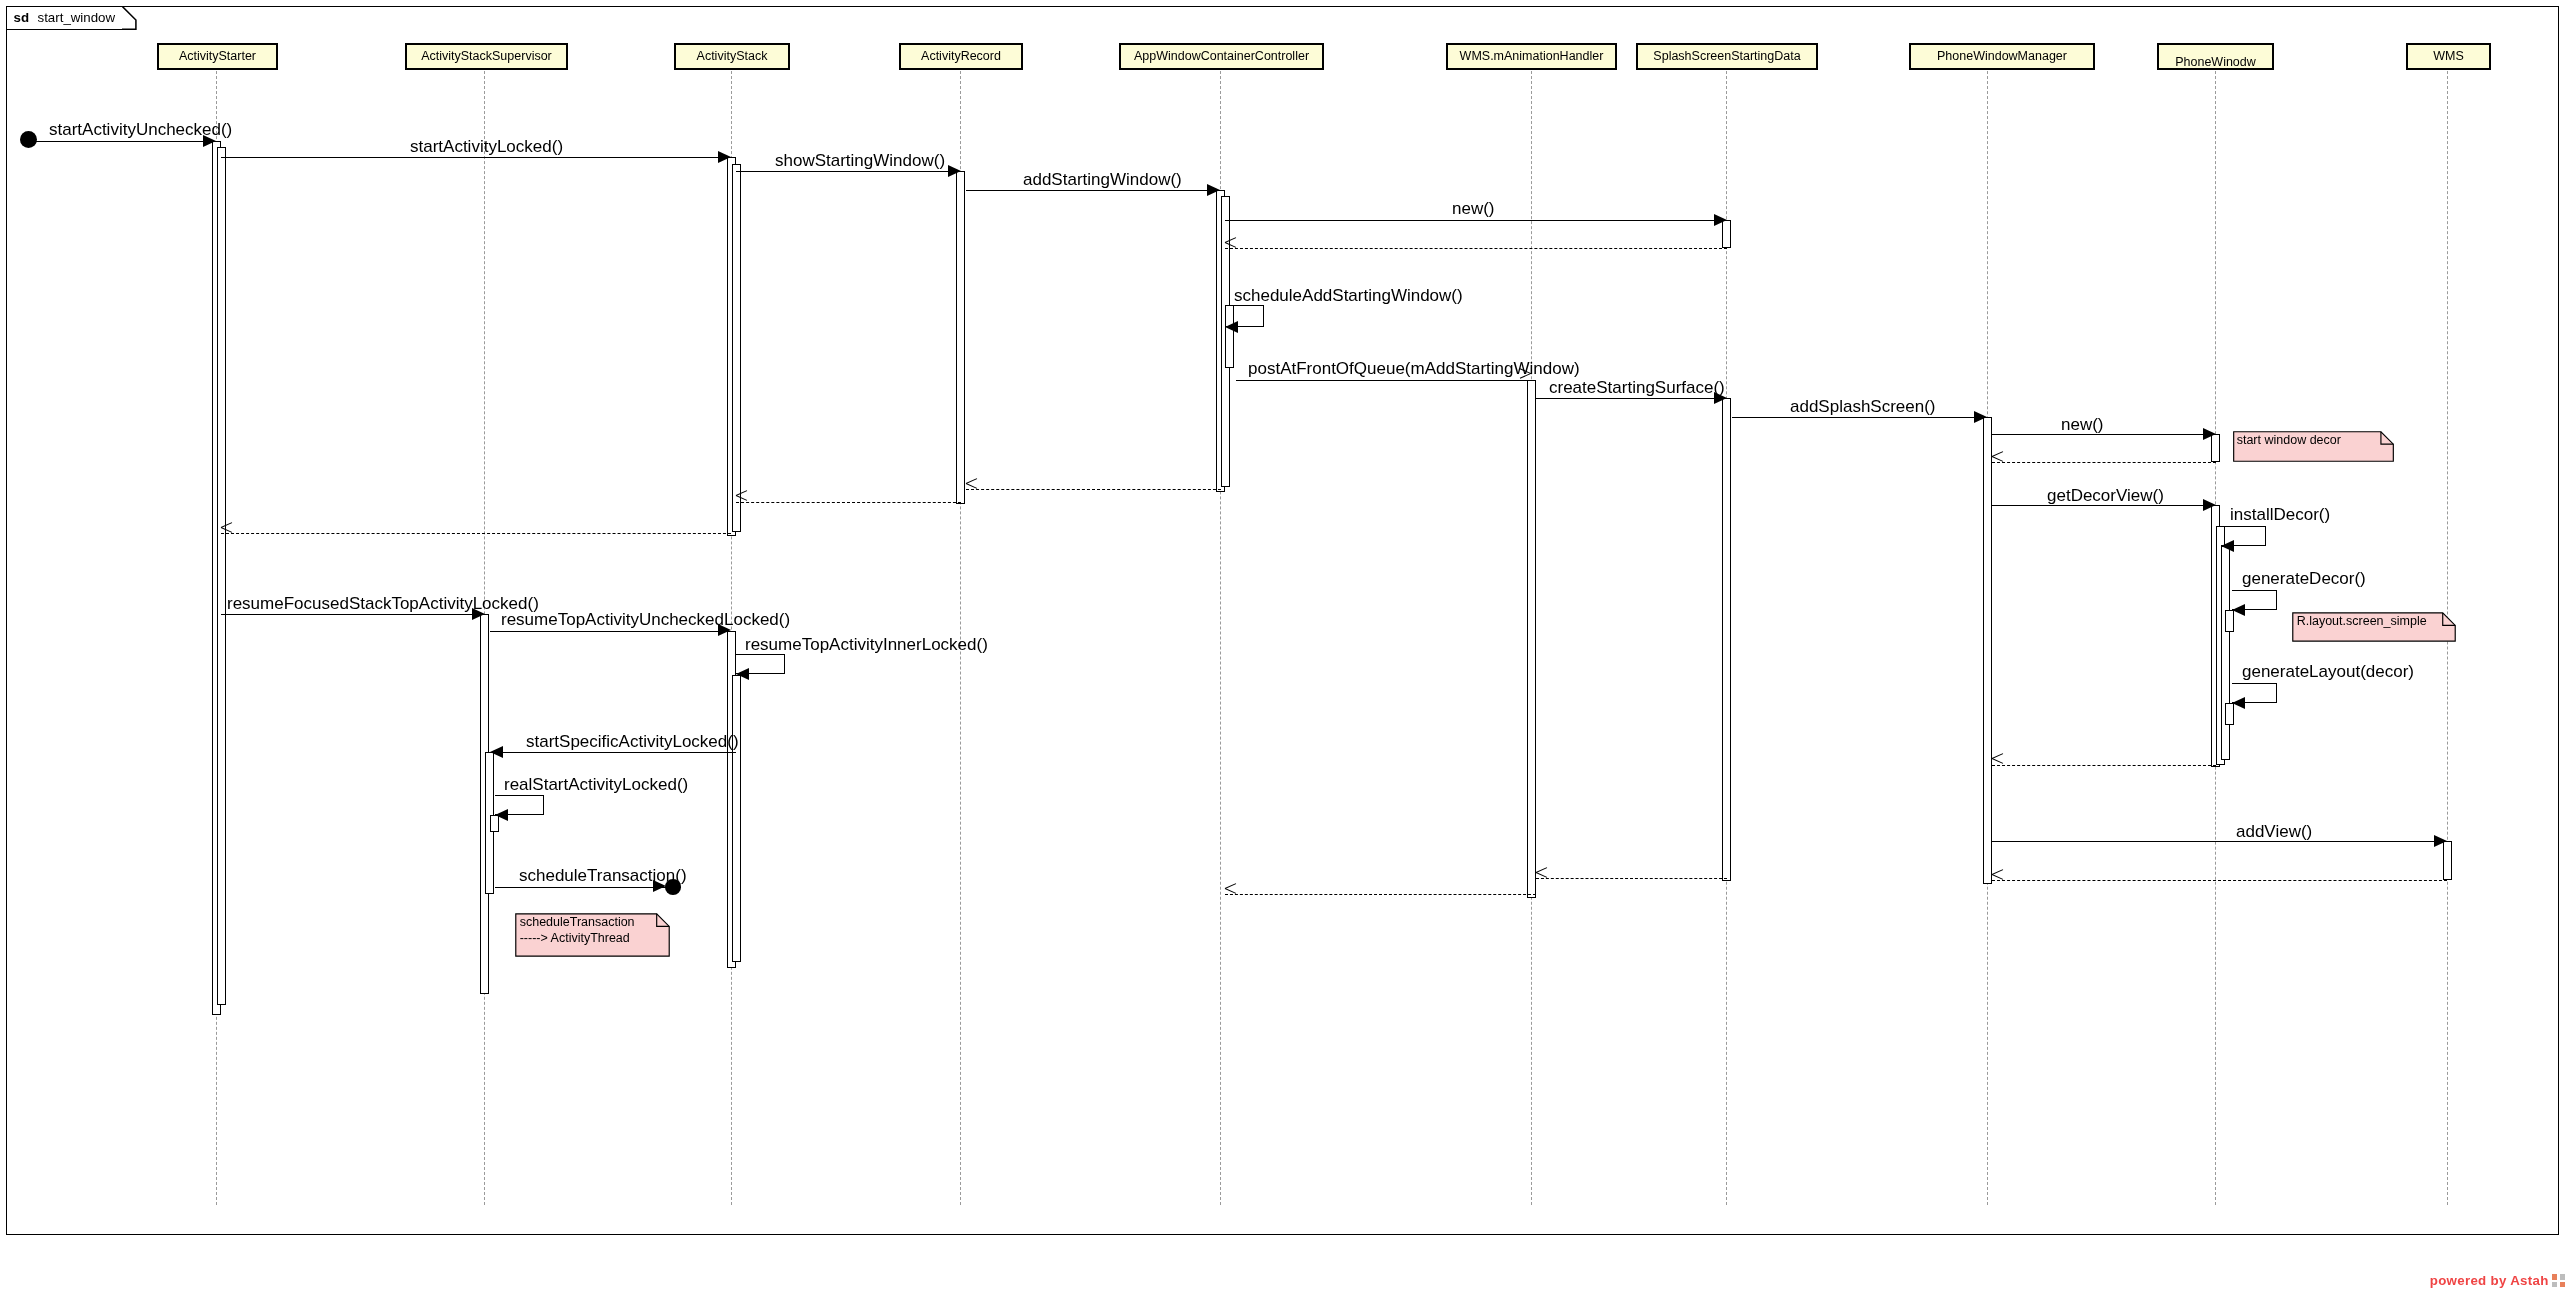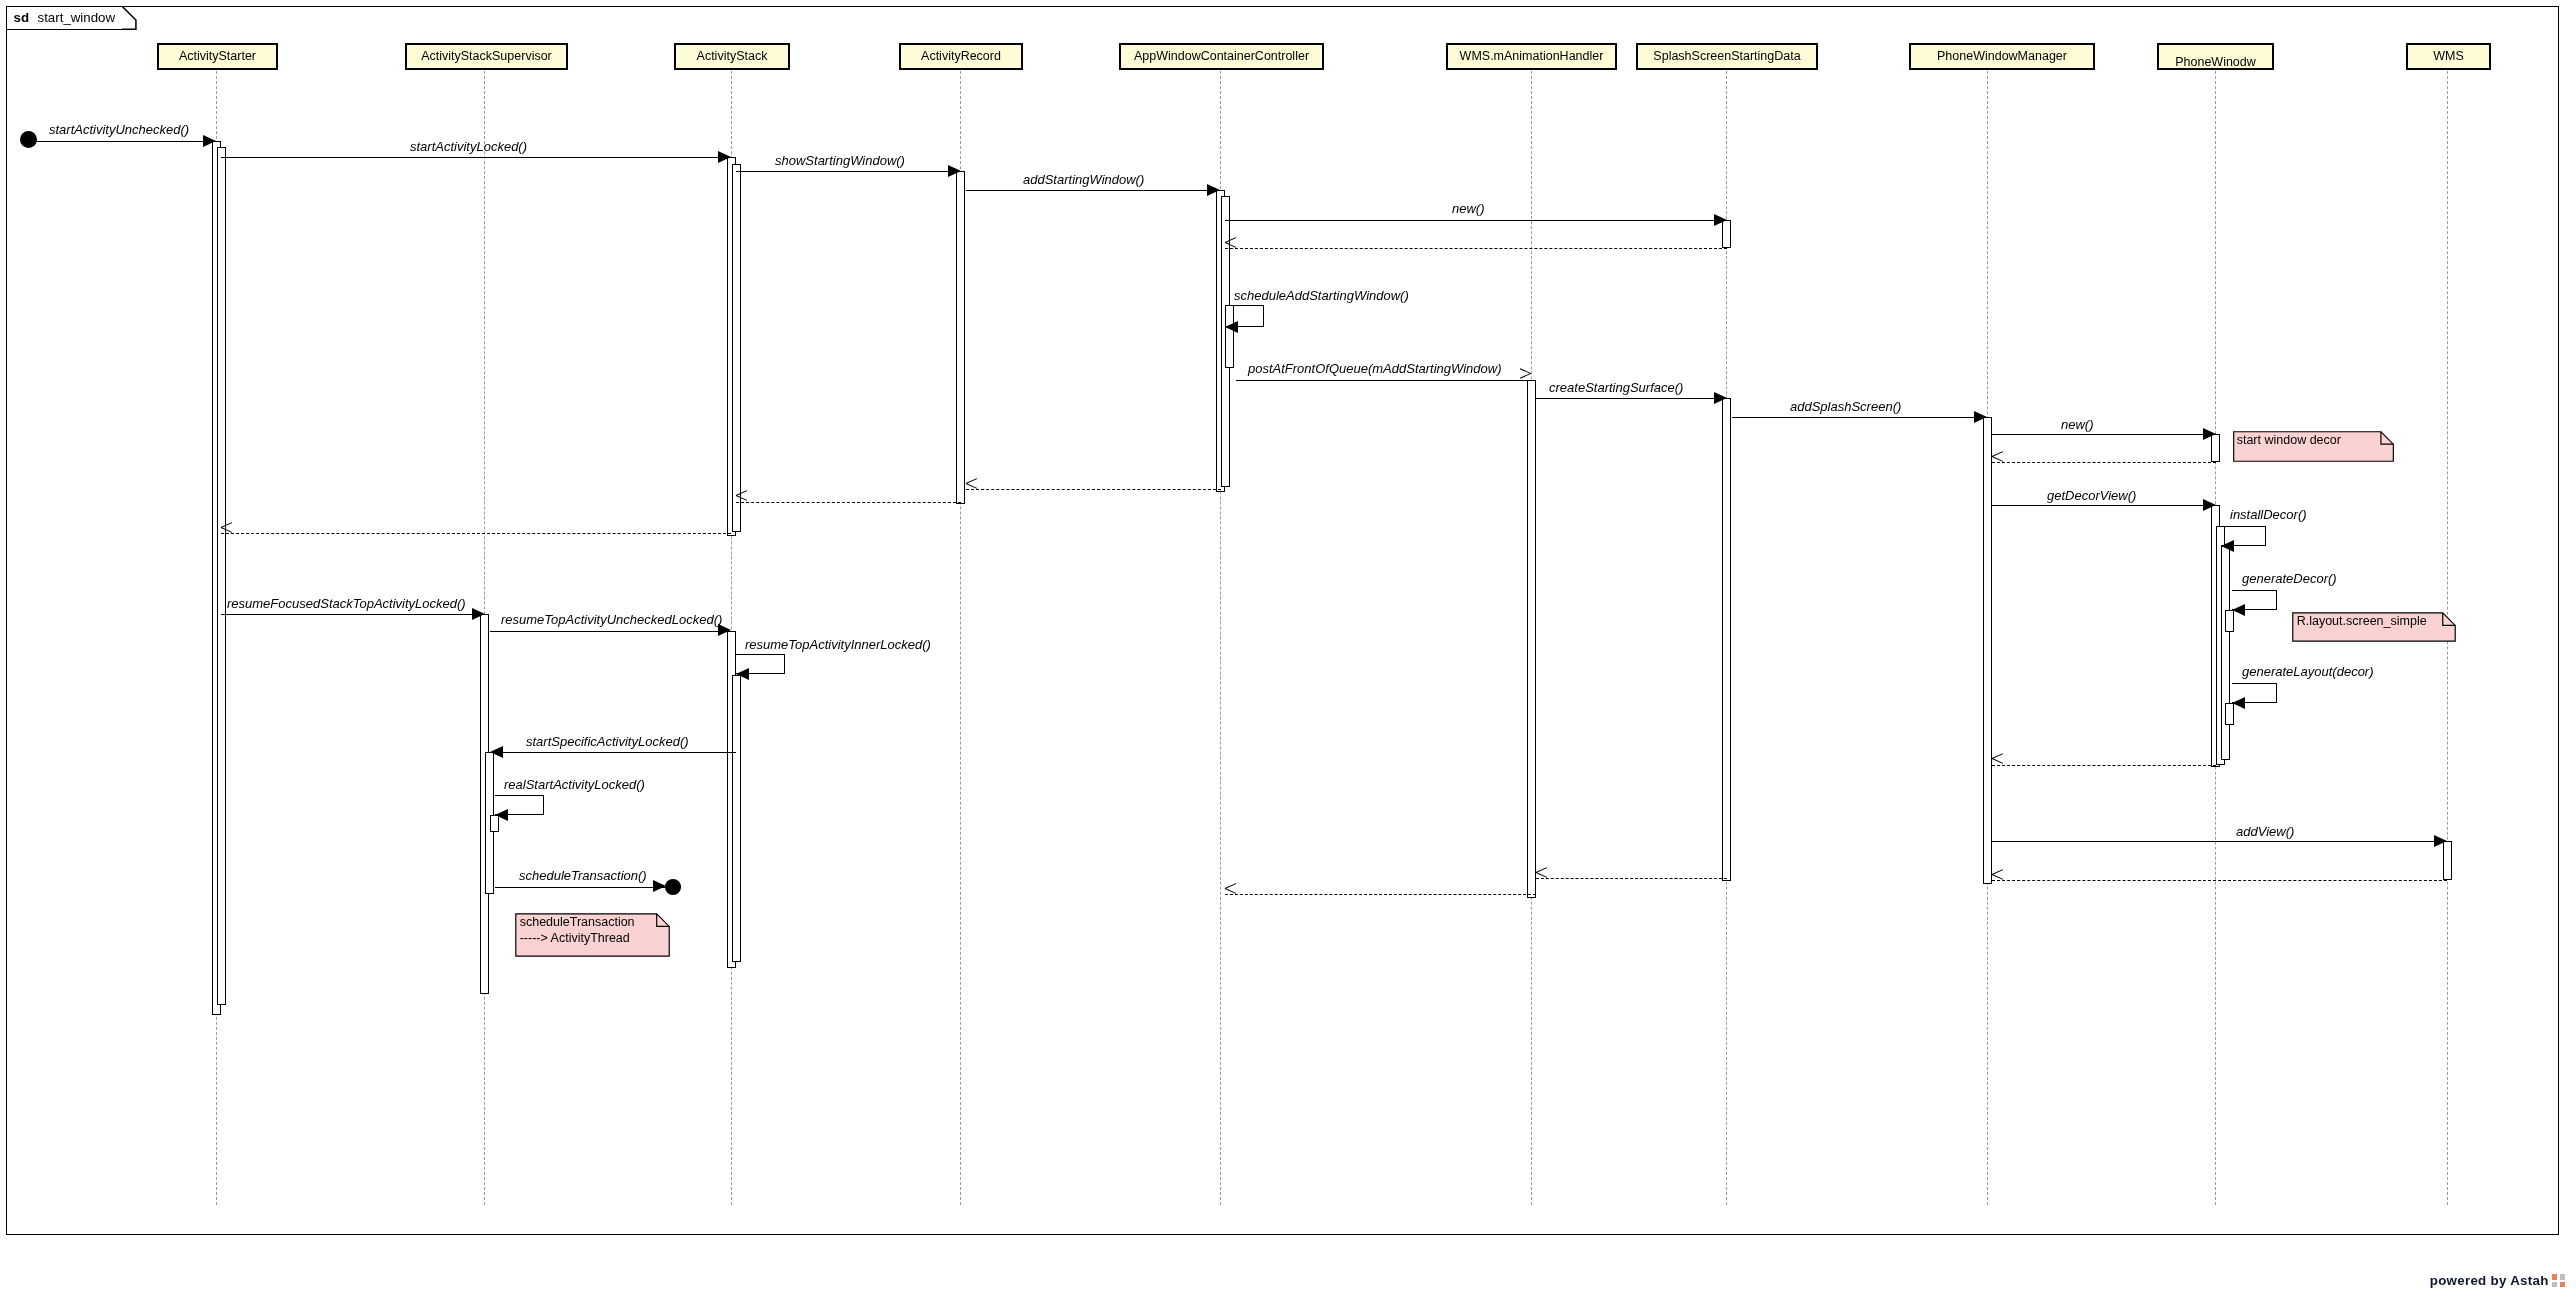--- a/index.html
+++ b/index.html
@@ -12,35 +12,35 @@
     padding:3.1px 20.3px 3.1px 6.3px;font-size:13.3px;line-height:15.7px;white-space:nowrap;z-index:6;}
   #frame-tab .kw{font-weight:bold;}
   #frame-tab-corner{position:absolute;z-index:6;pointer-events:none;}
   .lifeline{position:absolute;width:0;border-left:1.6px dashed #9a9a9a;z-index:1;}
   .head{position:absolute;background:#FDFCD7;border:2.3px solid #000;box-sizing:border-box;
     display:flex;align-items:center;justify-content:center;z-index:4;height:27px;}
   .head span{font-size:12.5px;color:#000;white-space:nowrap;line-height:12.5px;}
   .act{position:absolute;background:#fff;border:1.2px solid #000;box-sizing:border-box;z-index:3;}
   .msg{position:absolute;height:0;border-top:1.2px solid #000;z-index:5;}
   .msg.ret{border-top:1.2px dashed #000;}
-  .mlbl{position:absolute;font-size:13px;color:#000;white-space:nowrap;z-index:5;line-height:11.7px;font-style:italic;}
+  .mlbl{position:absolute;font-size:17px;color:#000;white-space:nowrap;z-index:5;line-height:11.7px;}
   .ah{position:absolute;width:0;height:0;z-index:5;}
   .ah.solid-r{border-top:6.3px solid transparent;border-bottom:6.3px solid transparent;border-left:13.3px solid #000;}
   .ah.solid-l{border-top:6.3px solid transparent;border-bottom:6.3px solid transparent;border-right:13.3px solid #000;}
   .ah.open-r,.ah.open-l{width:11px;height:12.5px;border:none;}
   .ah.open-r:before,.ah.open-r:after,.ah.open-l:before,.ah.open-l:after{
     content:"";position:absolute;width:11.7px;height:0;border-top:1.2px solid #000;}
   .ah.open-r:before{left:-0.8px;top:0;transform:rotate(24deg);transform-origin:right center;}
   .ah.open-r:after{left:-0.8px;top:0;transform:rotate(-24deg);transform-origin:right center;}
   .ah.open-l:before{left:0;top:0;transform:rotate(-24deg);transform-origin:left center;}
   .ah.open-l:after{left:0;top:0;transform:rotate(24deg);transform-origin:left center;}
   .selfcall{position:absolute;border:1.2px solid #000;border-left:none;box-sizing:border-box;z-index:5;background:transparent;}
   .dot{position:absolute;border-radius:50%;background:#000;z-index:5;}
   .note-wrap{position:absolute;z-index:7;}
-  #watermark{position:absolute;right:11px;bottom:7.8px;font-size:13.3px;font-weight:bold;color:#0f172a;
+  #watermark{position:absolute;right:11px;bottom:7.8px;font-size:13.3px;font-weight:bold;color:#ef4444;
     letter-spacing:0.3px;display:flex;align-items:center;gap:3.1px;}
   #wm-logo{width:13.3px;height:13.3px;position:relative;}
   .wmq{position:absolute;width:5.5px;height:5.5px;background:#E8805A;}
 </style>
 </head>
 <body>
 
 <div id="stage">
 
   <div id="frame"></div>

